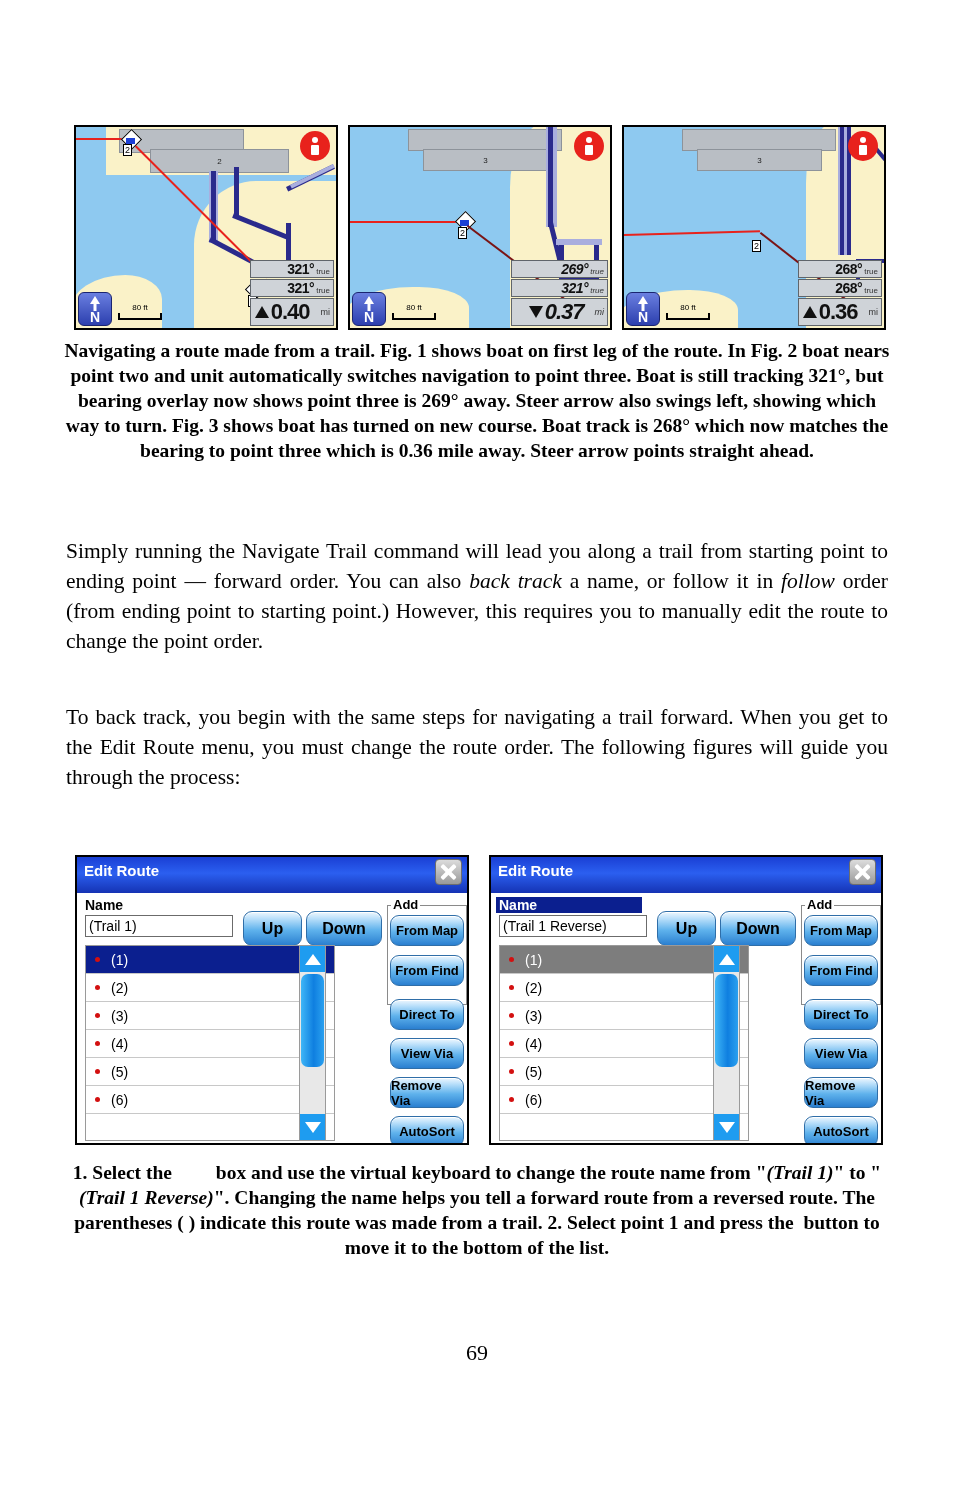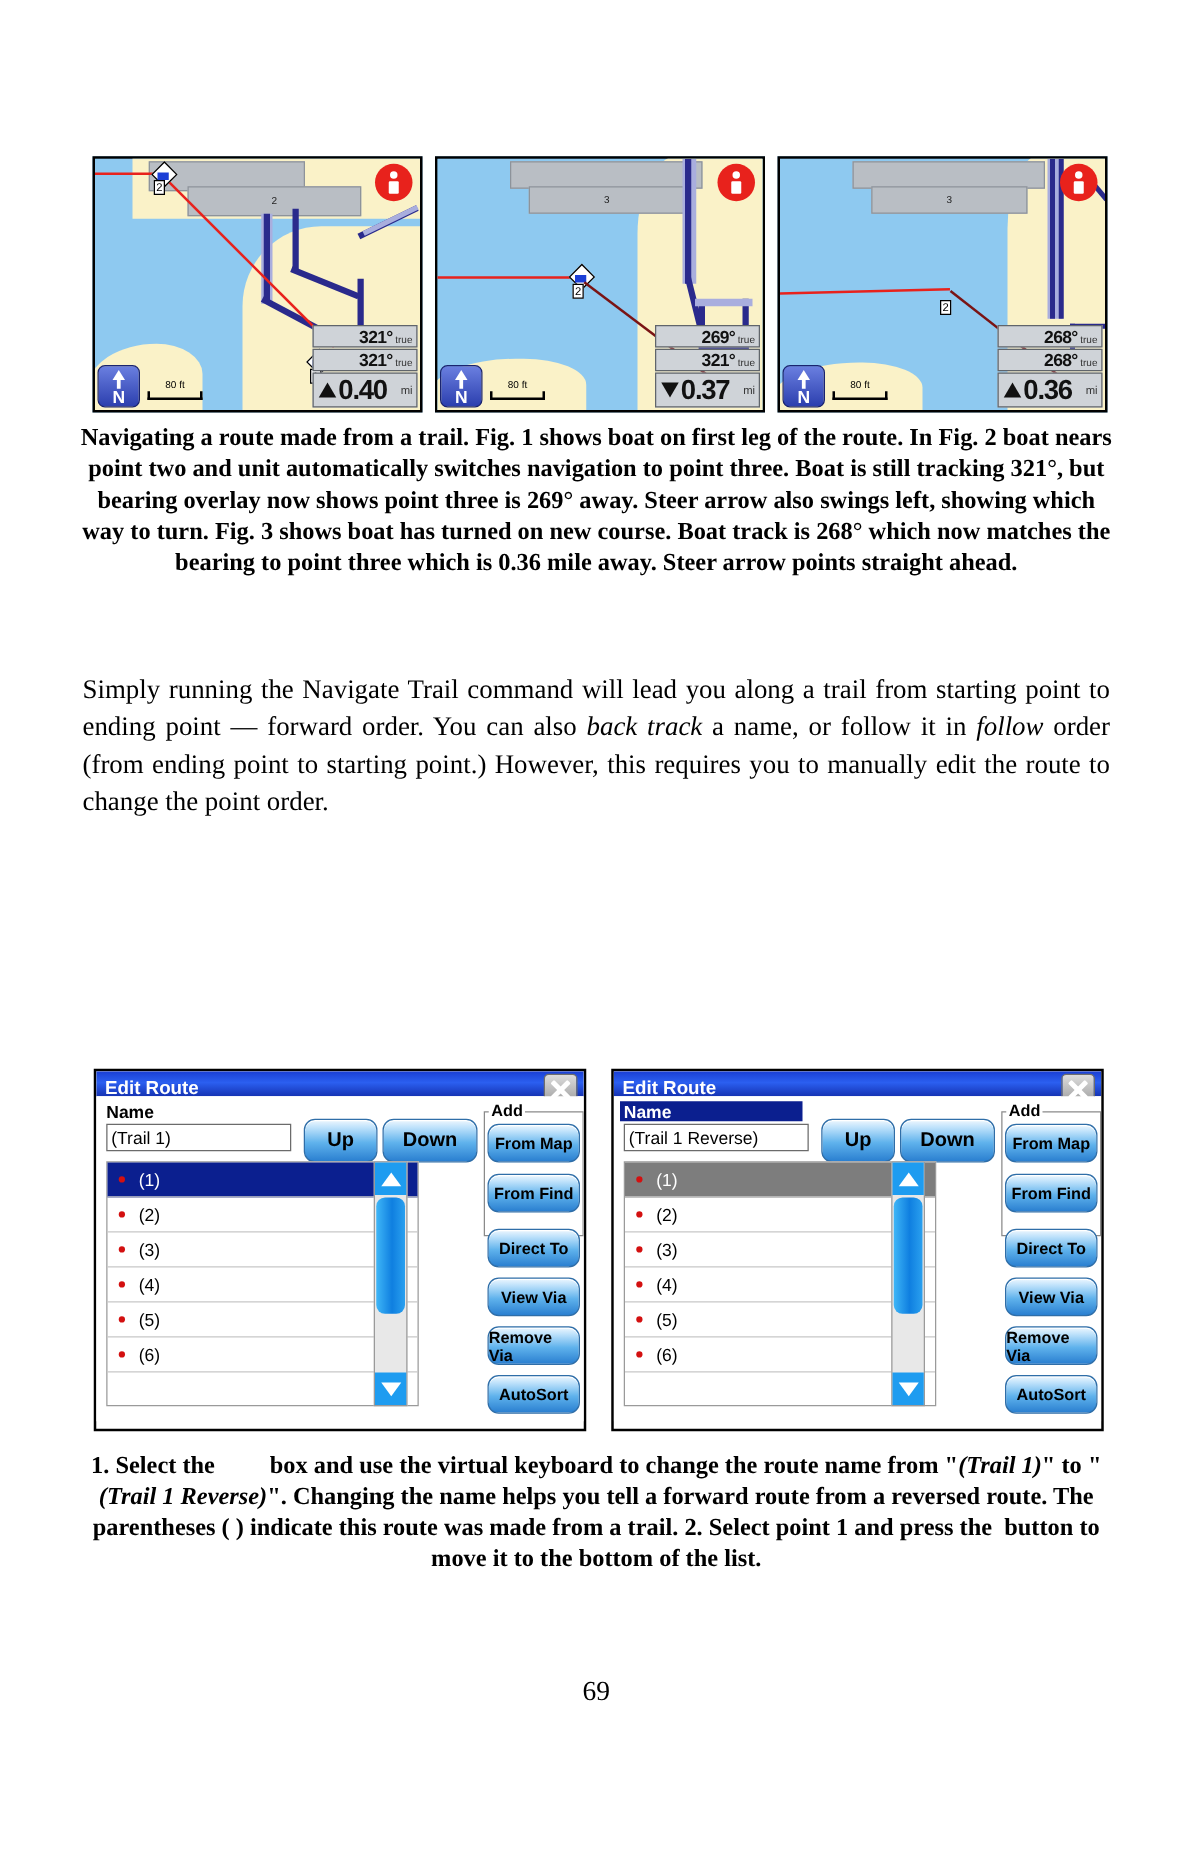--- a/index.html
+++ b/index.html
@@ -84,21 +84,21 @@
   .caption{position:absolute;font-family:"Liberation Serif",serif;font-weight:bold;
            font-size:19.5px;line-height:25px;text-align:center;}
   .bodyp{position:absolute;font-family:"Liberation Serif",serif;font-size:21.5px;
          line-height:30px;text-align:justify;text-justify:inter-word;}
   .bodyp i{font-style:italic;}
 
   
   .dlg{position:absolute;width:394px;height:290px;border:2px solid #000;
        background:#ffffff;box-sizing:border-box;overflow:hidden;
        font-family:"Liberation Sans",sans-serif;}
-  .titlebar{height:20px;background:linear-gradient(180deg,#1a3fd4 0%,#2b5ff0 45%,#1533b4 100%);
+  .titlebar{height:36px;background:linear-gradient(180deg,#1a3fd4 0%,#2b5ff0 45%,#1533b4 100%);
             position:relative;}
   .titlebar .t{position:absolute;left:7px;top:5px;color:#fff;font-size:15px;font-weight:bold;}
   .closebtn{position:absolute;right:5px;top:2px;width:25px;height:24px;
             background:linear-gradient(180deg,#dcdcdc,#9a9a9a);border-radius:4px;
             border:1px solid #6d6d6d;}
   .closebtn .x1,.closebtn .x2{position:absolute;left:3px;top:10px;width:19px;height:4px;
             background:#ffffff;border-radius:1px;}
   .closebtn .x1{transform:rotate(45deg);}
   .closebtn .x2{transform:rotate(-45deg);}
 
@@ -266,21 +266,21 @@
         <div class="arw"></div>
           <div class="stem"></div>
         <div class="n">N</div>
       </div>
 
       <div class="scalebar" style="left:42px;bottom:8px;">
         <span class="sb-txt">80 ft</span>
         <span class="sb-rule"></span>
       </div>
 
-      <div class="databox" style="bottom:2px;width:84px;">
+      <div class="databox" style="bottom:2px;width:97px;font-style:italic;">
         <div class="dbrow">
           <span class="big">269°</span>
           <span class="sml">true</span>
         </div>
         <div class="dbrow">
           <span class="big">321°</span>
           <span class="sml">true</span>
         </div>
         <div class="distbox">
           <span class="tri-dn"></span>
@@ -347,20 +347,21 @@
     </div>
 
   </div>
 
   <div class="caption" style="left:62px;top:338px;width:830px;">Navigating a route made from a trail. Fig. 1 shows boat on first leg of the route. In Fig. 2 boat nears point two and unit automatically switches navigation to point three. Boat is still tracking 321°, but bearing overlay now shows point three is 269° away. Steer arrow also swings left, showing which way to turn. Fig. 3 shows boat has turned on new course. Boat track is 268° which now matches the bearing to point three which is 0.36 mile away. Steer arrow points straight ahead.</div>
 
   <div class="bodyp" style="left:66px;top:536px;width:822px;">
     <span>Simply running the Navigate Trail command will lead you along a trail from starting point to ending point — forward order. You can also </span><i>back track</i><span> a name, or follow it in </span><i>follow</i><span> order (from ending point to starting point.) However, this requires you to manually edit the route to change the point order.</span>
   </div>
 
+  <div class="bodyp" style="left:66px;top:702px;width:822px;">To back track, you begin with the same steps for navigating a trail forward. When you get to the Edit Route menu, you must change the route order. The following figures will guide you through the process:</div>
 
   <div class="dlg" style="left:75px;top:855px;">
     <div class="titlebar">
       <div class="t">Edit Route</div>
       <div class="closebtn">
         <div class="x1"></div>
           <div class="x2"></div>
       </div>
     </div>
     <div class="dlgbody">

